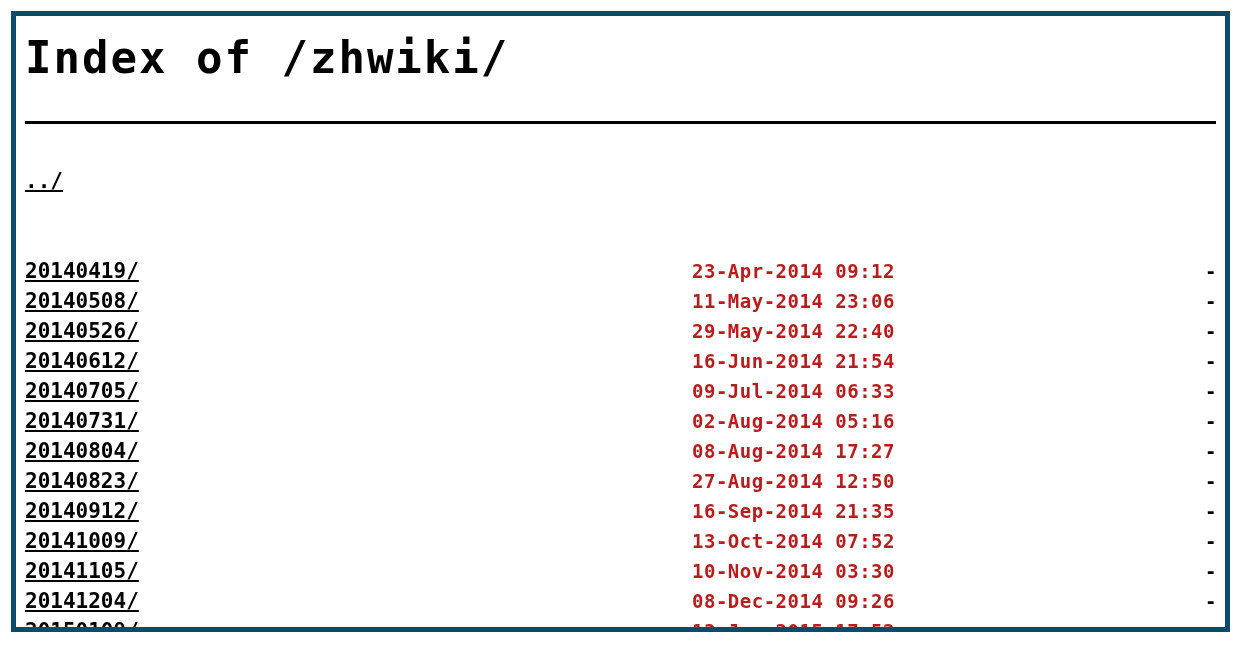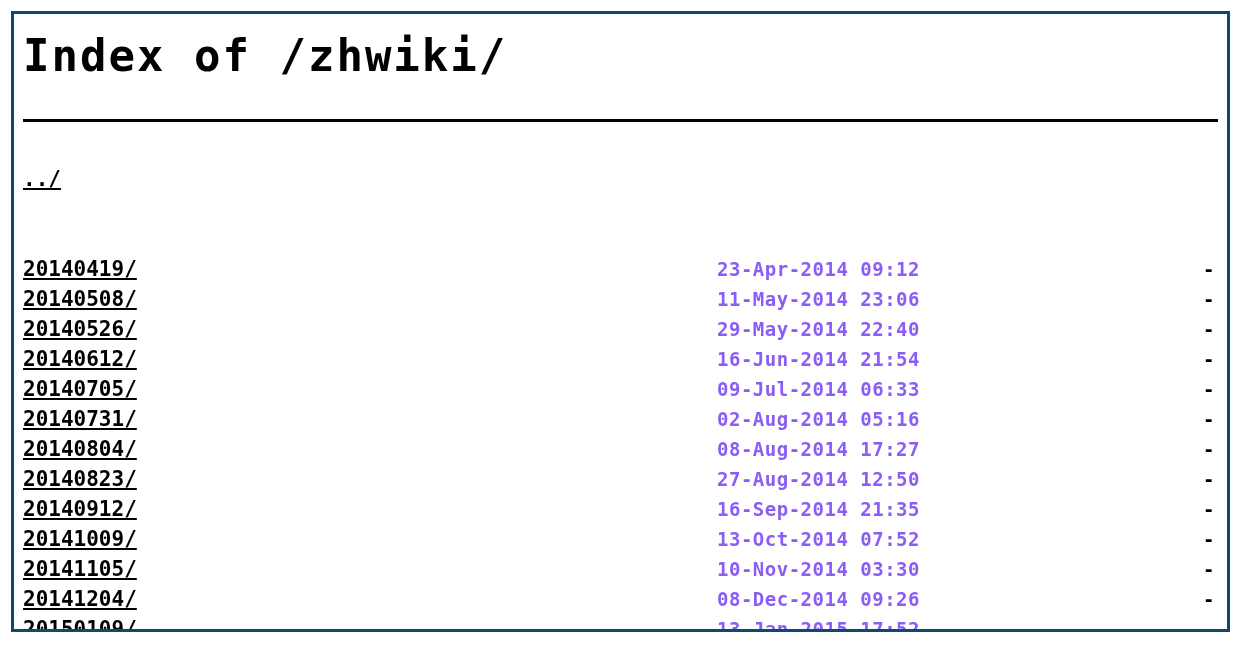--- a/index.html
+++ b/index.html
@@ -14,21 +14,21 @@
     font-family: "DejaVu Sans Mono", monospace;
   }
 
   
   #page-frame {
     position: absolute;
     left: 11px;
     top: 11px;
     width: 1219px;
     height: 621px;
-    border: 3px solid #0c4a6e;
+    border: 5px solid #0c4a6e;
     box-sizing: border-box;
     background: #ffffff;
     overflow: hidden;
   }
 
   #index-page {
     position: absolute;
     left: 0;
     top: 0;
     width: 100%;
@@ -87,27 +87,27 @@
     text-decoration-thickness: 2px;
     text-underline-offset: 2px;
     font-weight: bold;
     font-family: "DejaVu Sans Mono", monospace;
     font-size: 21px;
     cursor: pointer;
   }
 
   .entry-date {
     position: absolute;
-    left: 694px;
+    left: 667px;
     top: 0;
     font-weight: bold;
     font-family: "DejaVu Sans Mono", monospace;
     font-size: 19px;
     letter-spacing: 0.5px;
-    color: #8b5cf6;
+    color: #b91c1c;
     white-space: pre;
   }
 
   .entry-size {
     position: absolute;
     left: 1180px;
     top: 0;
     font-weight: bold;
     font-family: "DejaVu Sans Mono", monospace;
     font-size: 19px;

